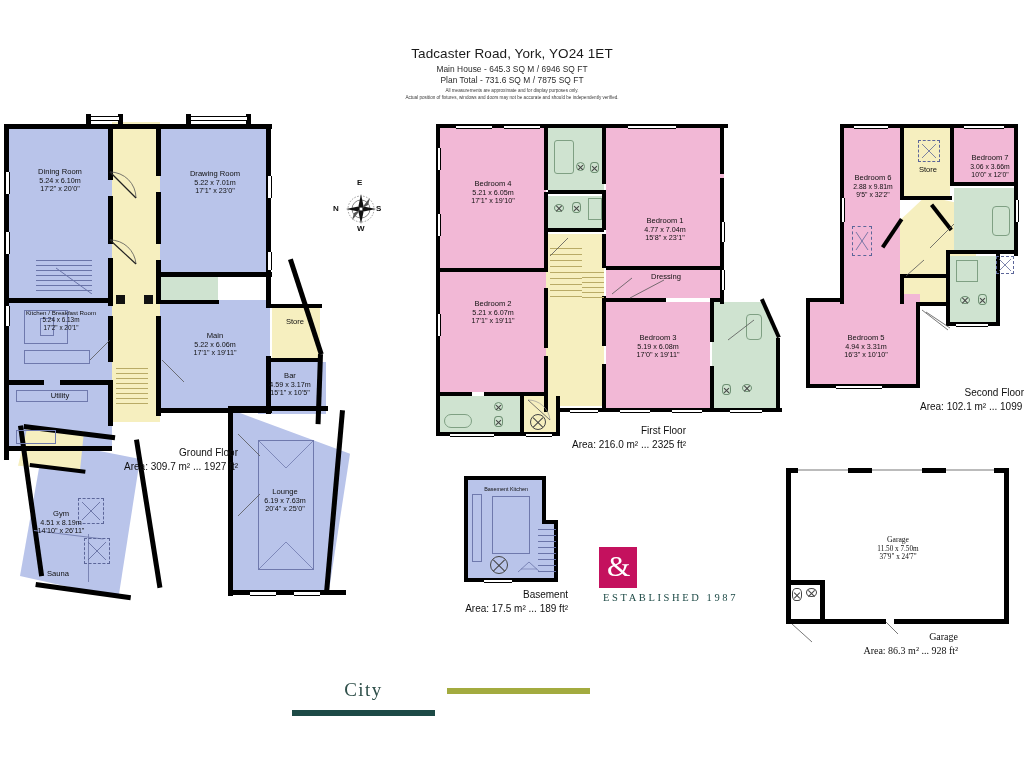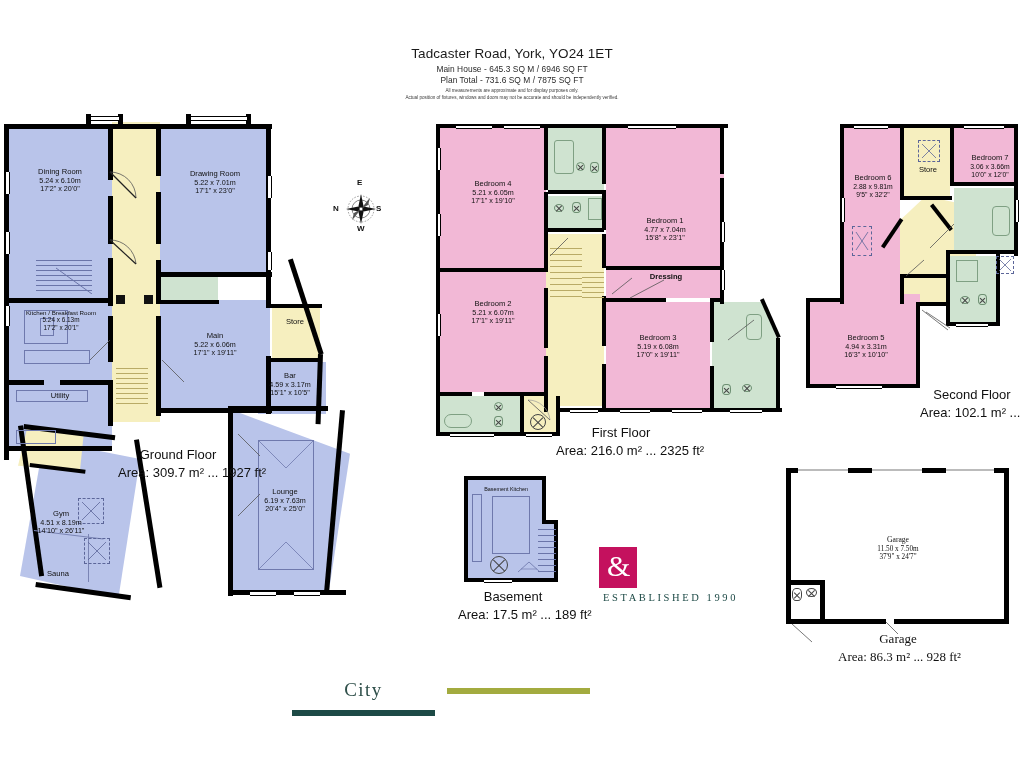--- a/index.html
+++ b/index.html
@@ -47,22 +47,22 @@
     line-height: 1.18;
     white-space: nowrap;
     pointer-events: none;
   }
   .label .nm  { font-size: 7.6px; display:block; }
   .label .d1  { font-size: 7.2px; display:block; }
   .label .d2  { font-size: 7.2px; display:block; }
   .label.small .nm { font-size: 6.2px; }
 
   .floorlabel {
-    position: absolute; text-align: center; color: #101010;
-    font-size: 13px; line-height: 1.35; white-space: nowrap;
+    position: absolute; text-align: right; color: #101010;
+    font-size: 10px; line-height: 1.35; white-space: nowrap;
   }
   .floorlabel .fl-n { display:block; }
   .floorlabel .fl-a { display:block; }
   .ln-d { position: absolute; border: 1px solid #6f79ad; background: transparent; }
   .ln-k { position: absolute; background: #7a84b4; }
   .ln-blk { position: absolute; background: #111; }
   .win { position: absolute; background:#fff; border-top:1px solid #000; border-bottom:1px solid #000; }
   .win-v { position: absolute; background:#fff; border-left:1px solid #000; border-right:1px solid #000; }
 
   .stair { position: absolute; }
@@ -478,21 +478,21 @@
     <div class="label" style="left:12px; top:182px; width:102px;">
       <span class="nm">Bedroom 2</span>
       <span class="d1">5.21 x 6.07m</span>
       <span class="d2">17'1" x 19'11"</span>
     </div>
     <div class="label" style="left:178px; top:216px; width:100px;">
       <span class="nm">Bedroom 3</span>
       <span class="d1">5.19 x 6.08m</span>
       <span class="d2">17'0" x 19'11"</span>
     </div>
-    <div class="label" style="left:206px; top:155px; width:60px;font-weight:bold;">
+    <div class="label" style="left:206px; top:155px; width:60px;">
       <span class="nm">Dressing</span>
     </div>
 
     <div class="floorlabel" style="left:126px; top:306px; width:130px;">
       <span class="fl-n">First Floor</span>
       <span class="fl-a">Area: 216.0 m² ... 2325 ft²</span>
     </div>
   </div>
 
   <div class="plan" style="left:800px; top:118px; width:224px; height:300px;">
@@ -667,21 +667,21 @@
     <div class="floorlabel" style="left:58px; top:172px; width:120px;">
       <span class="fl-n">Garage</span>
       <span class="fl-a">Area: 86.3 m² ... 928 ft²</span>
     </div>
   </div>
 
   <div class="logo" style="left:599px; top:501px; width:143px; height:106px;">
     <div class="logo-amp">
       <span>&amp;</span>
     </div>
-    <div class="logo-est">ESTABLISHED 1990</div>
+    <div class="logo-est">ESTABLISHED 1987</div>
   </div>
 
   <div class="brand" style="left:292px; top:679px; width:143px;">
     <div class="bt" style="color:#2f4f4a">City</div>
     <div class="bbar" style="background:#1d4a46"></div>
   </div>
   <div class="brand" style="left:447px; top:679px; width:143px;">
     <div class="bbar" style="background:#a3ab3f"></div>
   </div>
 

